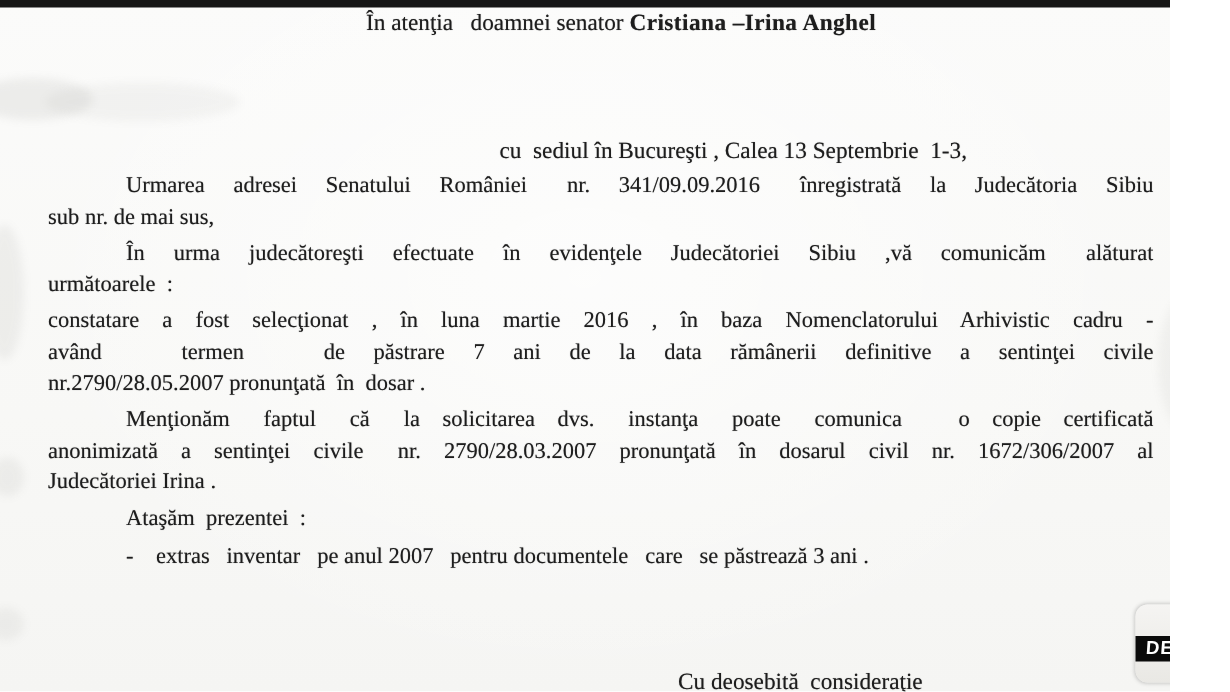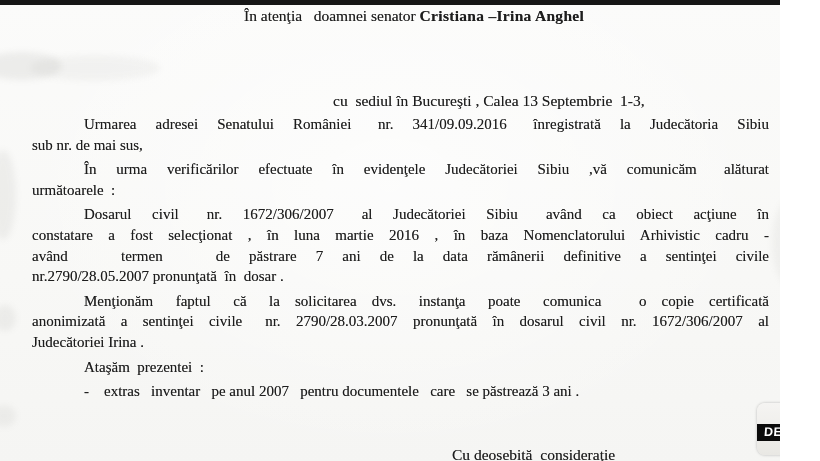--- a/index.html
+++ b/index.html
@@ -113,25 +113,24 @@
   <div class="address scan-text">
     <div>cu  sediul în Bucureşti , Calea 13 Septembrie  1-3,</div>
   </div>
 
   <div class="doc-body scan-text">
       <div class="para">
         <div class="line indent">Urmarea adresei Senatului României  nr. 341/09.09.2016  înregistrată la Judecătoria Sibiu</div>
         <div class="line last">sub nr. de mai sus,</div>
       </div>
       <div class="para">
-        <div class="line indent">În urma verificărilor efectuate în evidenţele Judecătoriei Sibiu ,vă comunicăm  alăturat</div>
+        <div class="line indent">În urma judecătoreşti efectuate în evidenţele Judecătoriei Sibiu ,vă comunicăm  alăturat</div>
         <div class="line last">următoarele  :</div>
       </div>
       <div class="para">
-        <div class="line indent">Dosarul civil  nr. 1672/306/2007  al Judecătoriei Sibiu  având ca obiect acţiune în</div>
         <div class="line">constatare a fost selecţionat , în luna martie 2016 , în baza Nomenclatorului Arhivistic cadru -</div>
         <div class="line">având   termen   de păstrare 7 ani de la data rămânerii definitive a sentinţei civile</div>
         <div class="line last">nr.2790/28.05.2007 pronunţată  în  dosar .</div>
       </div>
       <div class="para">
         <div class="line indent">Menţionăm  faptul  că  la solicitarea dvs.  instanţa  poate  comunica   o copie certificată</div>
         <div class="line">anonimizată a sentinţei civile  nr. 2790/28.03.2007 pronunţată în dosarul civil nr. 1672/306/2007 al</div>
         <div class="line last">Judecătoriei Irina .</div>
       </div>
       <div class="para">

